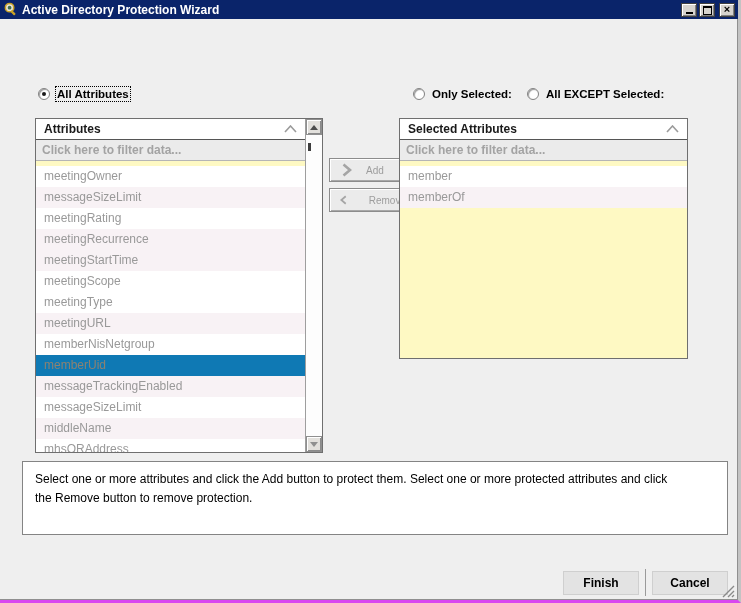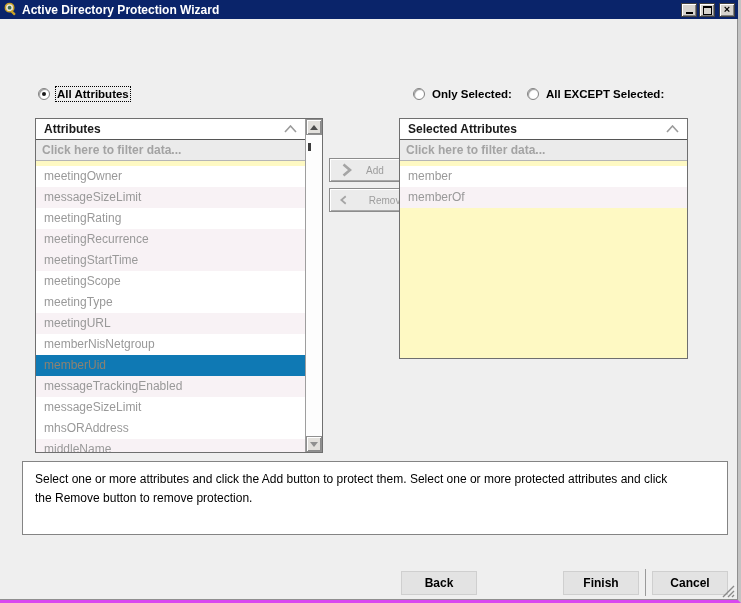--- a/index.html
+++ b/index.html
@@ -191,22 +191,22 @@
           <div class="row">meetingRating</div>
           <div class="row alt">meetingRecurrence</div>
           <div class="row alt">meetingStartTime</div>
           <div class="row">meetingScope</div>
           <div class="row">meetingType</div>
           <div class="row alt">meetingURL</div>
           <div class="row">memberNisNetgroup</div>
           <div class="row alt selected">memberUid</div>
           <div class="row alt">messageTrackingEnabled</div>
           <div class="row">messageSizeLimit</div>
+          <div class="row alt">middleName</div>
           <div class="row">mhsORAddress</div>
-          <div class="row alt">middleName</div>
         </div>
     </div>
     <div class="scrollbar">
       <div class="sb-btn">
         <span class="tri-up"></span>
       </div>
       <div class="sb-track">
         <span class="sb-thumb"></span>
       </div>
       <div class="sb-btn">
@@ -244,21 +244,20 @@
       <div class="row">member</div>
           <div class="row alt">memberOf</div>
         </div>
     </div>
   </div>
 
   <div class="info-box">
     <p>Select one or more attributes and click the Add button to protect them. Select one or more protected attributes and click the Remove button to remove protection.</p>
   </div>
 
-  <div class="footer-btn back">Back</div>
   <div class="footer-btn finish">Finish</div>
   <div class="footer-divider"></div>
   <div class="footer-btn cancel">Cancel</div>
 
   <svg class="resize-grip" viewBox="0 0 17 17">
     <path d="M16 5 L5 16 M16 10 L10 16 M16 14 L14 16" stroke="#8a8a8a" stroke-width="1.4" fill="none"></path>
   </svg>
 
 </div>
 

